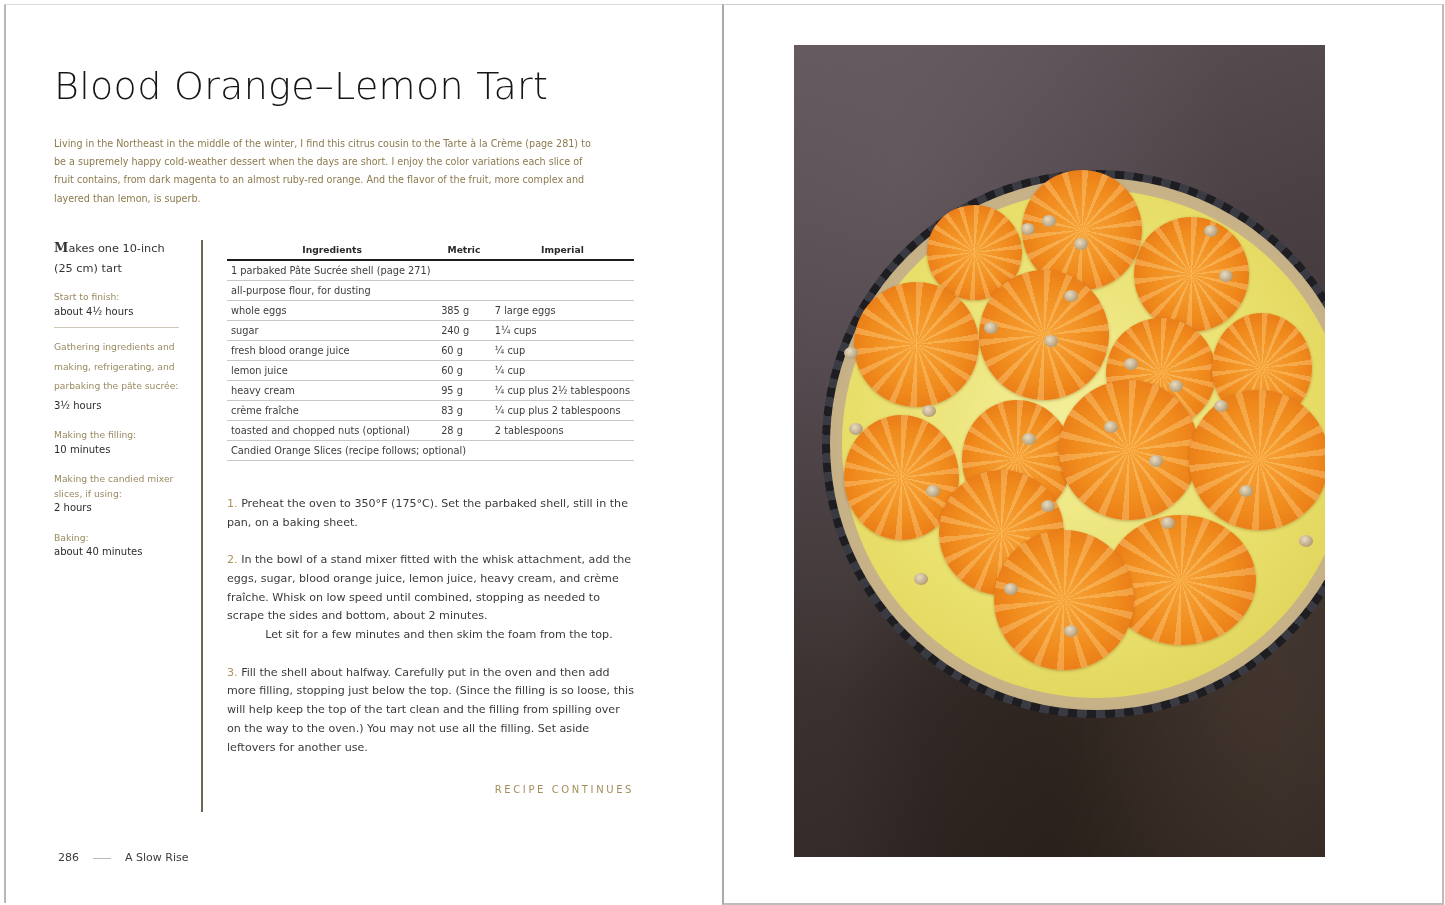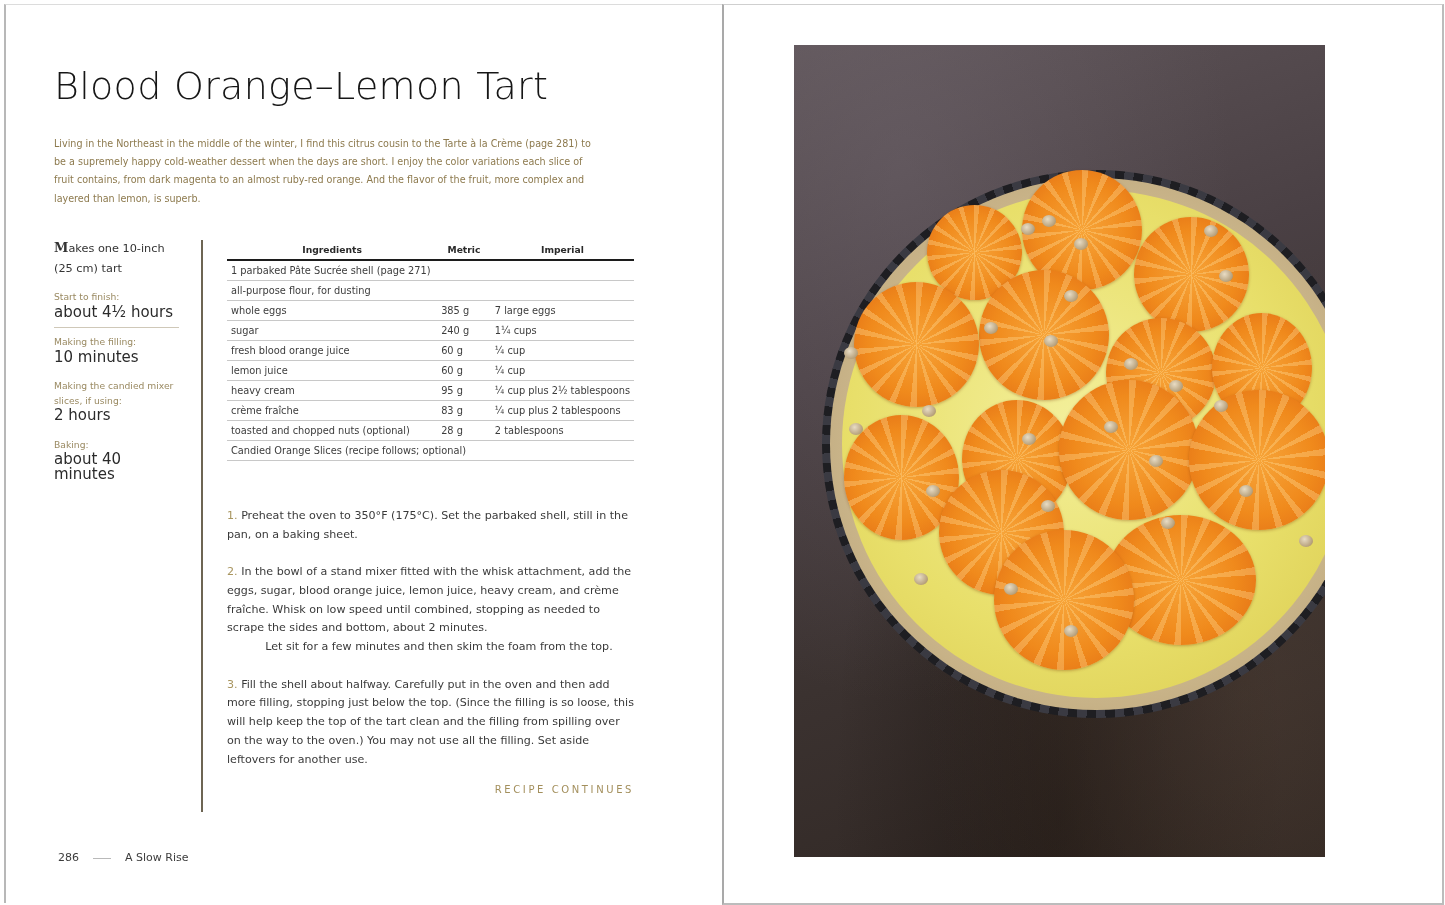--- a/index.html
+++ b/index.html
@@ -25,30 +25,30 @@
   .intro {
     position:absolute; left:54px; top:135px; width:545px;
     font-size:9.6px; line-height:18.2px; color:#8d7a4e; margin:0;
   }
   .sidebar { position:absolute; left:54px; top:238px; width:125px; }
   .yield { font-size:11.3px; line-height:19.5px; color:#333; margin:0 0 12px 0; }
   .yield .dropcap { font-family:"DejaVu Serif", serif; font-weight:bold; font-size:13px; }
   .time-block { padding:0 0 8px 0; margin-bottom:7px; }
   .time-block.rule { border-bottom:1px solid #cfc8b8; }
   .time-label { font-size:9.2px; line-height:14.5px; color:#9a8a62; }
-  .time-value { font-size:15px; line-height:14.5px; color:#2b2b2b; }
+  .time-value { font-size:10px; line-height:14.5px; color:#2b2b2b; }
   .vrule { position:absolute; left:201px; top:240px; width:2px; height:572px; background:#6d6553; }
   .ing-table { position:absolute; left:227px; top:240px; width:407px; border-collapse:collapse; font-size:9.8px; }
   .ing-table th {
     text-align:center; font-weight:bold; font-size:9.2px; color:#2a2a2a;
     padding:3px 4px 4px 4px; border-bottom:2px solid #1c1c1c; height:12px;
   }
   .ing-table td { padding:0 4px; height:19px; border-bottom:1.5px solid #c8c8c8; color:#3c3c3c; white-space:nowrap; }
   .col-ing { width:210px; } .col-met { width:50px; } .col-imp { width:135px; }
-  .steps { position:absolute; left:227px; top:495px; width:410px;margin-top:12px; }
+  .steps { position:absolute; left:227px; top:495px; width:410px; }
   .step { font-size:11.1px; line-height:18.8px; color:#3a3a3a; margin:0 0 18.5px 0; }
   .step .num { color:#a8955f; }
   .step .indent { display:block; text-indent:14px;text-align:center; }
   .continues {
     position:absolute; left:470px; top:784px; width:164px; text-align:right;
     font-size:10px; letter-spacing:2.6px; color:#a38f5c;
   }
   .footer { position:absolute; left:58px; top:851px; font-size:11px; color:#3c3c3c; white-space:nowrap; }
   .footer .dash { display:inline-block; width:18px; height:1px; background:#b9b9b9; vertical-align:middle; margin:0 14px; }
   .photo {
@@ -95,20 +95,24 @@
   <div class="page-left"></div>
 
   <h1 class="title">Blood Orange–Lemon Tart</h1>
   <p class="intro">Living in the Northeast in the middle of the winter, I find this citrus cousin to the Tarte à la Crème (page 281) to be a supremely happy cold-weather dessert when the days are short. I enjoy the color variations each slice of fruit contains, from dark magenta to an almost ruby-red orange. And the flavor of the fruit, more complex and layered than lemon, is superb.</p>
 
   <div class="sidebar">
     <p class="yield"><span class="dropcap">M</span><span>akes one 10-inch (25 cm) tart</span></p>
     <div class="time-block rule">
       <div class="time-label">Start to finish:</div>
       <div class="time-value">about 4½ hours</div>
+    </div>
+    <div class="time-block">
+      <span class="time-label">Gathering ingredients and making, refrigerating, and parbaking the pâte sucrée:</span>
+      <span class="time-value">3½ hours</span>
     </div>
     <div class="time-block">
       <div class="time-label">Making the filling:</div>
       <div class="time-value">10 minutes</div>
     </div>
     <div class="time-block">
       <div class="time-label">Making the candied mixer slices, if using:</div>
       <div class="time-value">2 hours</div>
     </div>
     <div class="time-block">

